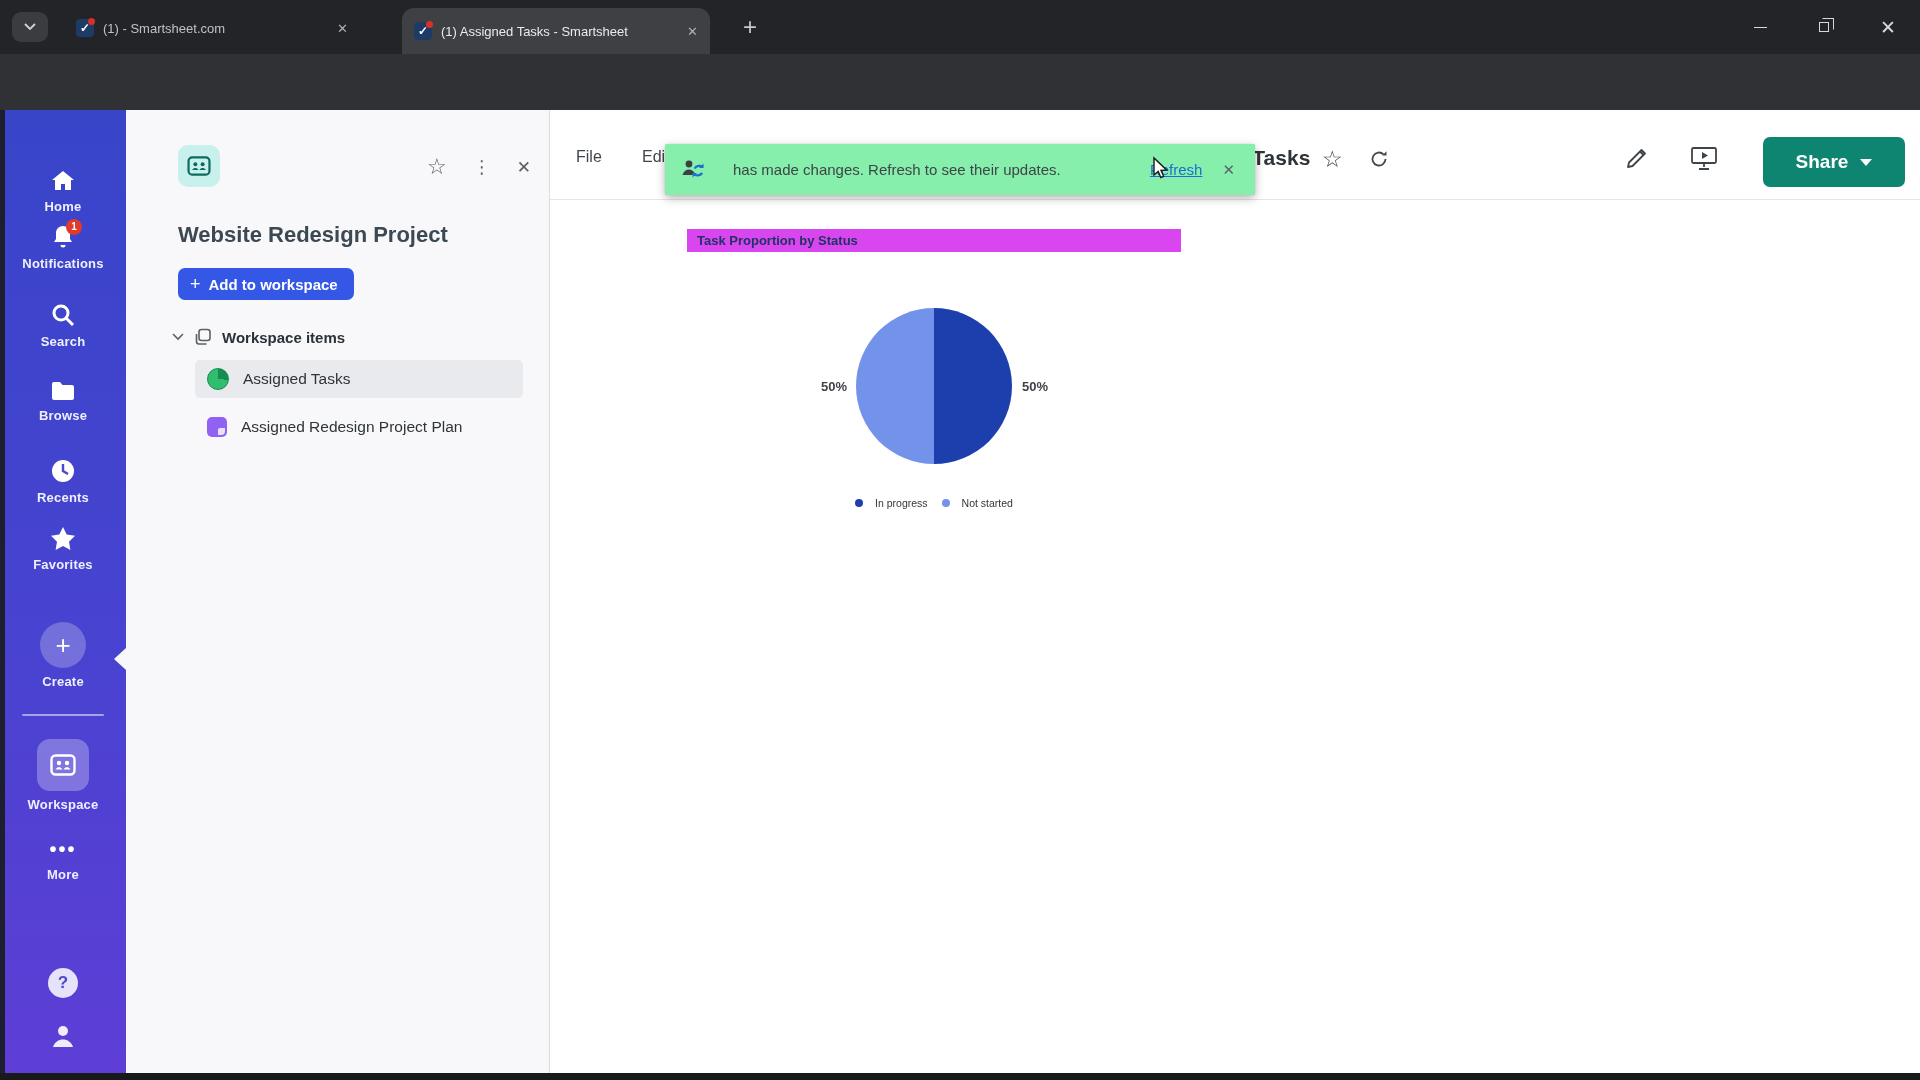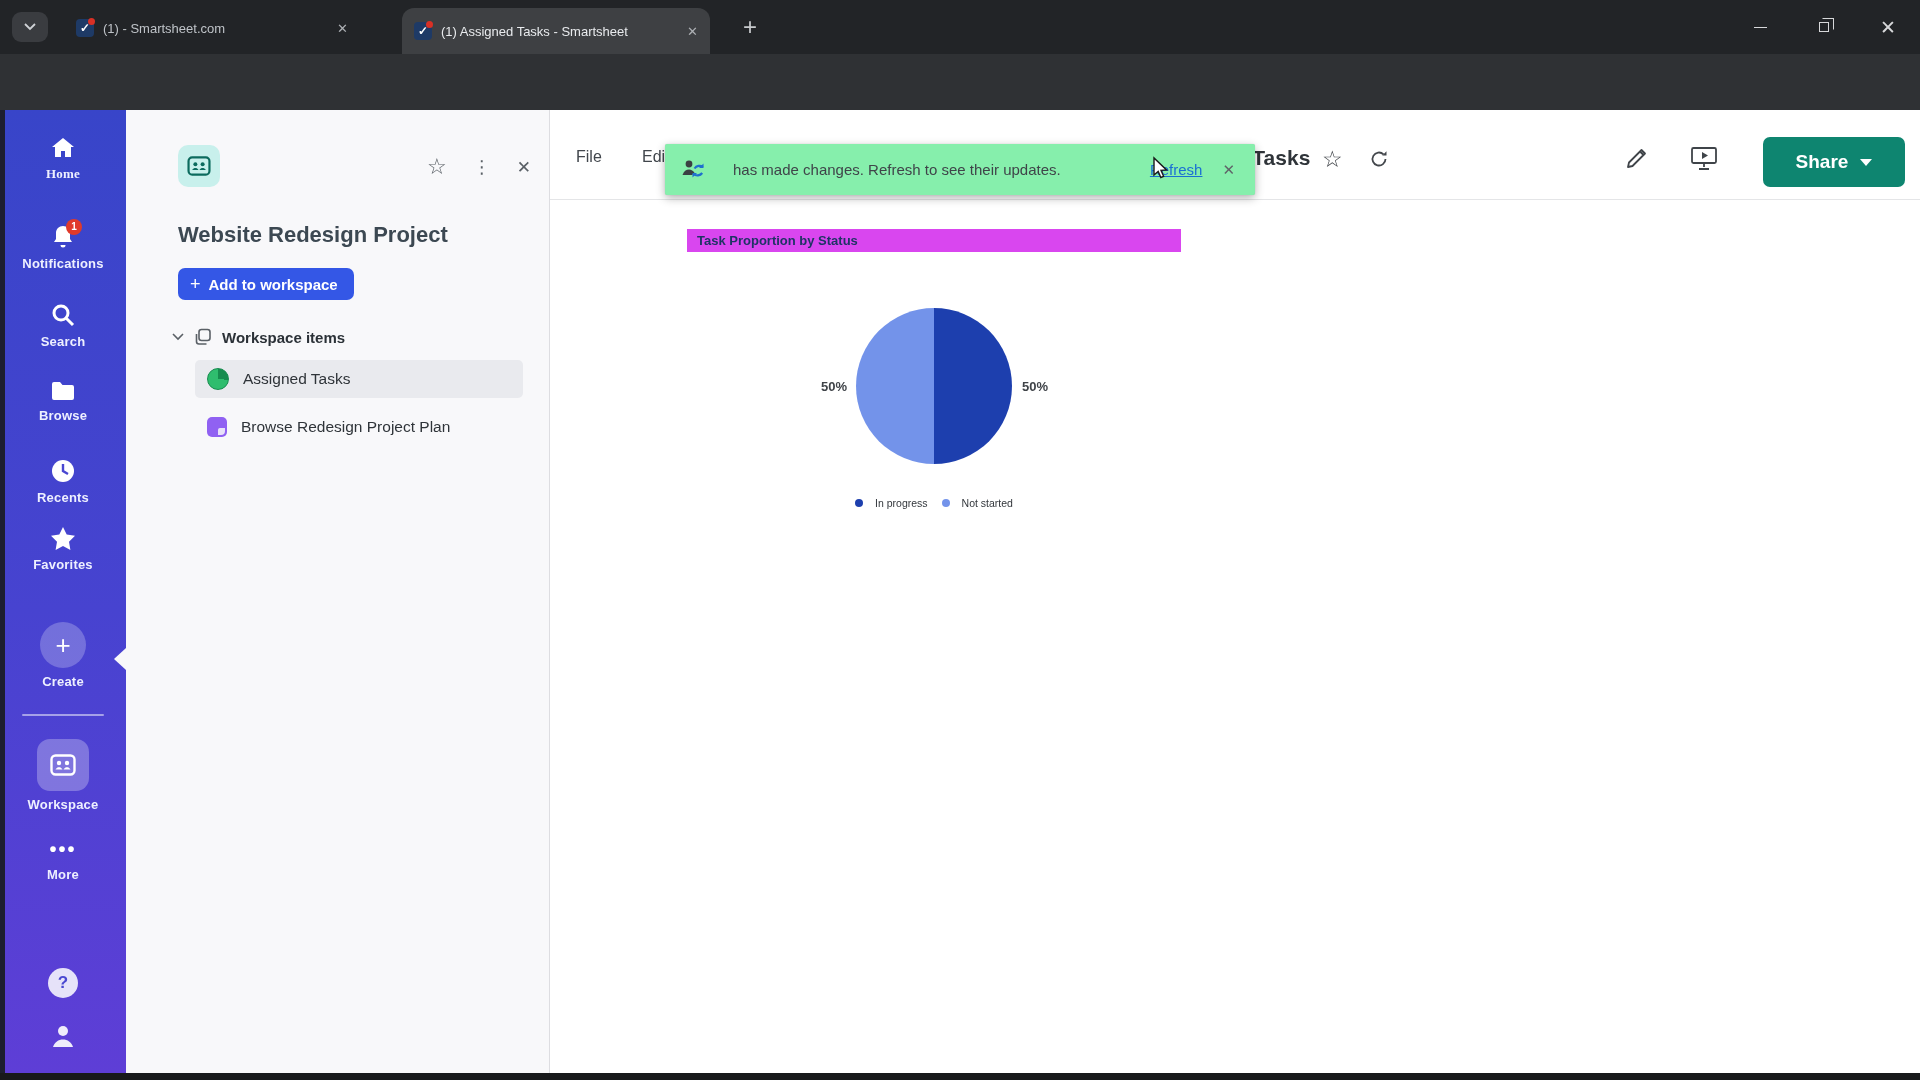--- a/index.html
+++ b/index.html
@@ -188,21 +188,21 @@
   </div>
   <div class="navbtn" style="left:1868px;">
     <span style="color:#d0d2d5;font-size:17px;letter-spacing:0;">⋮</span>
   </div>
 </div>
 
 <div class="left-edge"></div>
 
 <div class="sidebar">
 
-  <div class="navitem" style="top:26px;font-family:Liberation Serif, serif;">
+  <div class="navitem" style="top:59px;">
     <span class="ic">
         <svg width="26" height="24" viewBox="0 0 26 24">
           <path d="M13 2 L24 11 h-3 v10 h-6 v-6 h-4 v6 H5 V11 H2 Z" fill="#fff"></path>
         </svg>
       </span>
     <div class="lbl">Home</div>
   </div>
 
   <div class="navitem" style="top:114px;">
     <span class="ic">
@@ -333,21 +333,21 @@
       </svg>
     <span>Workspace items</span>
   </div>
 
   <div class="item-row selected" style="top:250px;">
     <span class="icon-pie-green"></span>
     <span>Assigned Tasks</span>
   </div>
   <div class="item-row" style="top:298px;">
     <span class="icon-sheet-purple"></span>
-    <span>Browse Redesign Project Plan</span>
+    <span>Assigned Redesign Project Plan</span>
   </div>
 </div>
 
 <div class="main">
   <div class="main-header">
     <span class="menu" style="left:26px;">File</span>
     <span class="menu" style="left:92px;">Edit</span>
     <span class="dash-title">Assigned Tasks</span>
     <span class="hdr-ic" style="left:772px;font-size:23px;">☆</span>
     <span class="hdr-ic" style="left:818px;top:38px;">

